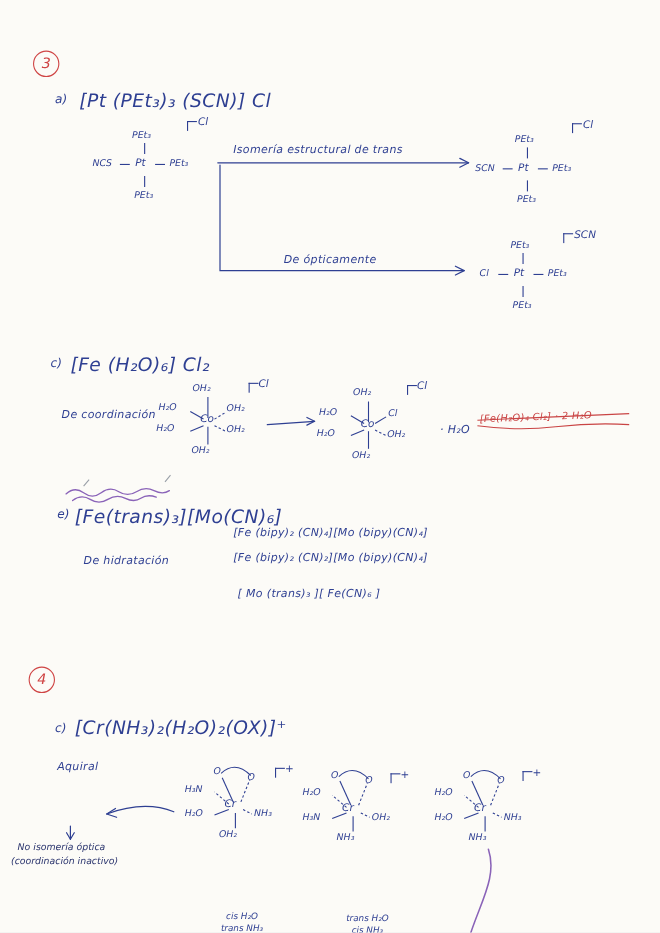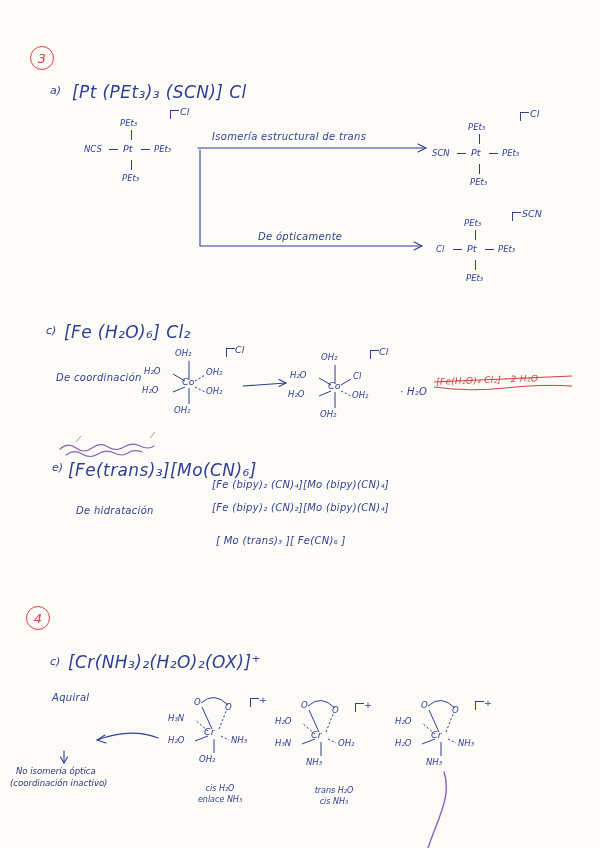--- a/index.html
+++ b/index.html
@@ -6,21 +6,21 @@
   .page{position:relative;width:600px;height:848px;background:#fcfbf7;overflow:hidden;
         font-family:"DejaVu Sans",sans-serif;}
   .pos{position:absolute;}
   .ink{color:#2e3f92;font-style:italic;}
   .label{font-size:11px;}
   .formula{font-size:17px;letter-spacing:.4px;white-space:nowrap;}
   .small{font-size:10px;letter-spacing:.3px;white-space:nowrap;}
   .lig{font-size:8.5px;white-space:nowrap;color:#2e3f92;font-style:italic;}
   .ctr{font-size:9.5px;}
   .opt{font-size:10px;letter-spacing:.3px;white-space:nowrap;text-align:right;}
-  .cap{font-size:8px;line-height:11px;color:#2e3f92;font-style:italic;white-space:nowrap;}
+  .cap{font-size:8px;line-height:11px;color:#2e3f92;font-style:italic;white-space:nowrap;margin-top:44px;}
   .note{font-size:8.5px;color:#2b356e;font-style:italic;white-space:nowrap;}
   .circle{width:22px;height:22px;border:1.4px solid #cf4444;border-radius:50%;
           color:#cf4444;font-size:13px;font-style:italic;display:flex;
           align-items:center;justify-content:center;}
   .vline{border-left:1.1px solid #2e3f92;width:0;}
   .hline{border-top:1.1px solid #2e3f92;height:0;}
   .corner{width:8px;height:8px;border-top:1.1px solid #2e3f92;border-left:1.1px solid #2e3f92;}
   .crossed{font-size:9px;letter-spacing:.3px;white-space:nowrap;color:#c94444;font-style:italic;
            transform:rotate(-2deg);}
   svg{overflow:visible;}
@@ -239,21 +239,21 @@
     <span class="lig pos" style="left:0;top:39px">H₂O</span>
     <span class="lig pos" style="left:63px;top:39px">NH₃</span>
     <span class="lig pos" style="left:31px;top:58px">NH₃</span>
     <span class="lig pos ctr" style="left:36px;top:30px">Cr</span>
     <div class="corner pos" style="left:80px;top:2px"></div>
     <span class="lig pos ctr" style="left:89px;top:-2px">+</span>
   </div>
 
   <div class="pos cap" style="left:178px;top:783px;width:84px;text-align:center">
     <div>cis  H₂O</div>
-    <div>enlace NH₃</div>
+    <div>trans NH₃</div>
   </div>
   <div class="pos cap" style="left:292px;top:785px;width:84px;text-align:center">
     <div>trans H₂O</div>
     <div>cis NH₃</div>
   </div>
 
   <div class="pos small ink" style="left:52px;top:692px">Aquiral</div>
   <div class="pos note" style="left:16px;top:766px">No isomería óptica</div>
   <div class="pos note" style="left:10px;top:778px">(coordinación inactivo)</div>
 

